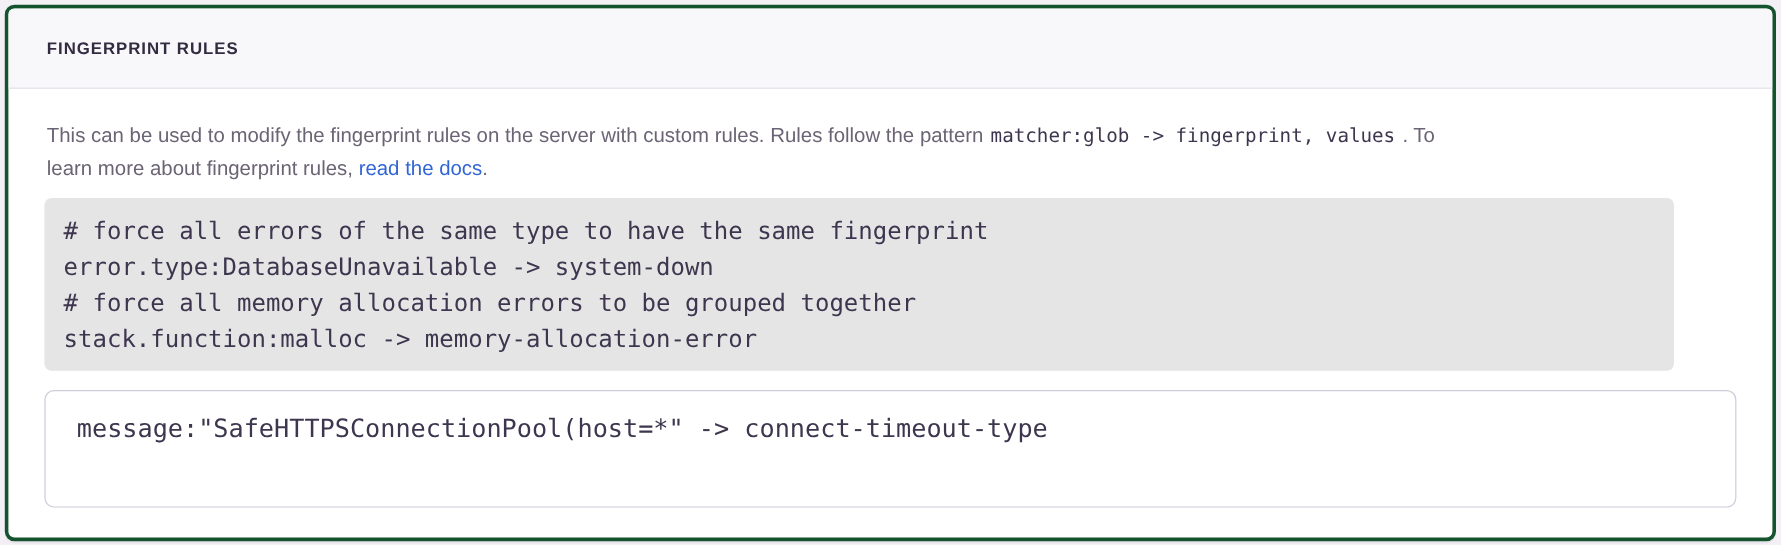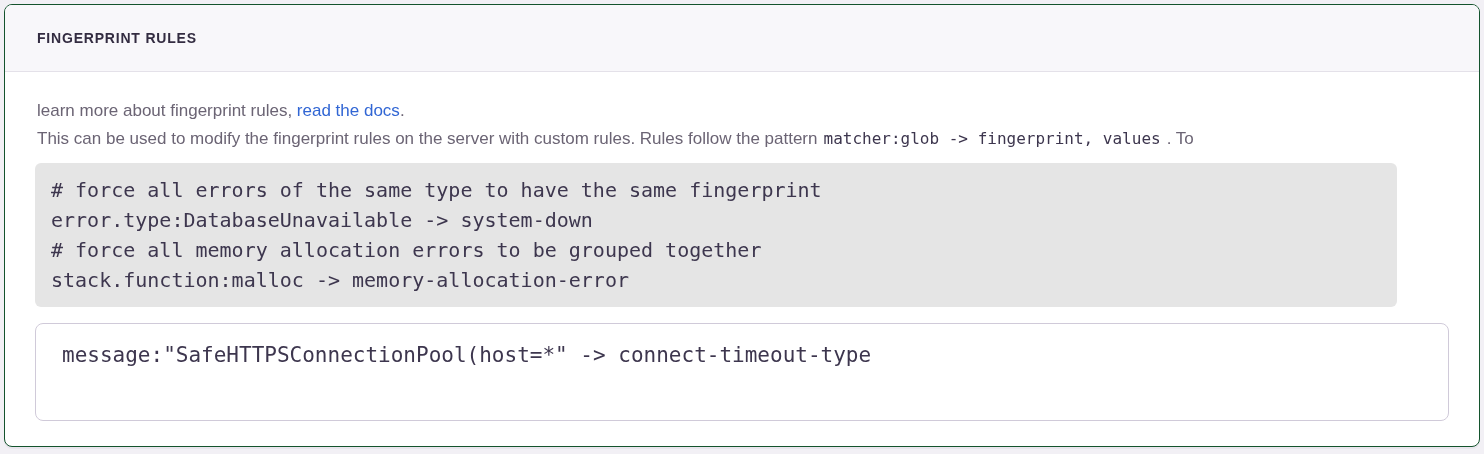--- a/index.html
+++ b/index.html
@@ -10,21 +10,21 @@
     font-family: "Liberation Sans", sans-serif;
   }
   .page {
     width: 1484px;
     height: 454px;
     padding: 4px 4px 0 4px;
     background: #f2f0f5;
   }
   .panel {
     background: #ffffff;
-    border: 1px solid #14532d;
+    border: 3px solid #14532d;
     border-radius: 8px;
     box-shadow: 0 2px 0 rgba(37, 11, 54, 0.04);
     overflow: hidden;
   }
   .panel-header {
     background: #f8f7fa;
     border-bottom: 1px solid #e4e1e9;
     padding: 25px 30px 24px 32px;
   }
   .panel-title {
@@ -96,24 +96,24 @@
   <section class="panel">
 
     <header class="panel-header">
       <h2 class="panel-title">FINGERPRINT RULES</h2>
     </header>
 
     <div class="panel-body">
 
       <div class="description">
         <div class="desc-line">
-          <span>learn more about fingerprint rules, </span><a class="docs-link">read the docs</a><span>.</span>
+          <span>This can be used to modify the fingerprint rules on the server with custom rules. Rules follow the pattern</span><code class="inline-code">matcher:glob -&gt; fingerprint, values</code><span>. To</span>
         </div>
         <div class="desc-line">
-          <span>This can be used to modify the fingerprint rules on the server with custom rules. Rules follow the pattern</span><code class="inline-code">matcher:glob -&gt; fingerprint, values</code><span>. To</span>
+          <span>learn more about fingerprint rules, </span><a class="docs-link">read the docs</a><span>.</span>
         </div>
       </div>
 
       <pre class="example-block"># force all errors of the same type to have the same fingerprint
 error.type:DatabaseUnavailable -&gt; system-down
 # force all memory allocation errors to be grouped together
 stack.function:malloc -&gt; memory-allocation-error</pre>
 
       <textarea class="rules-textarea" spellcheck="false" style="">message:"SafeHTTPSConnectionPool(host=*" -&gt; connect-timeout-type</textarea>
 

